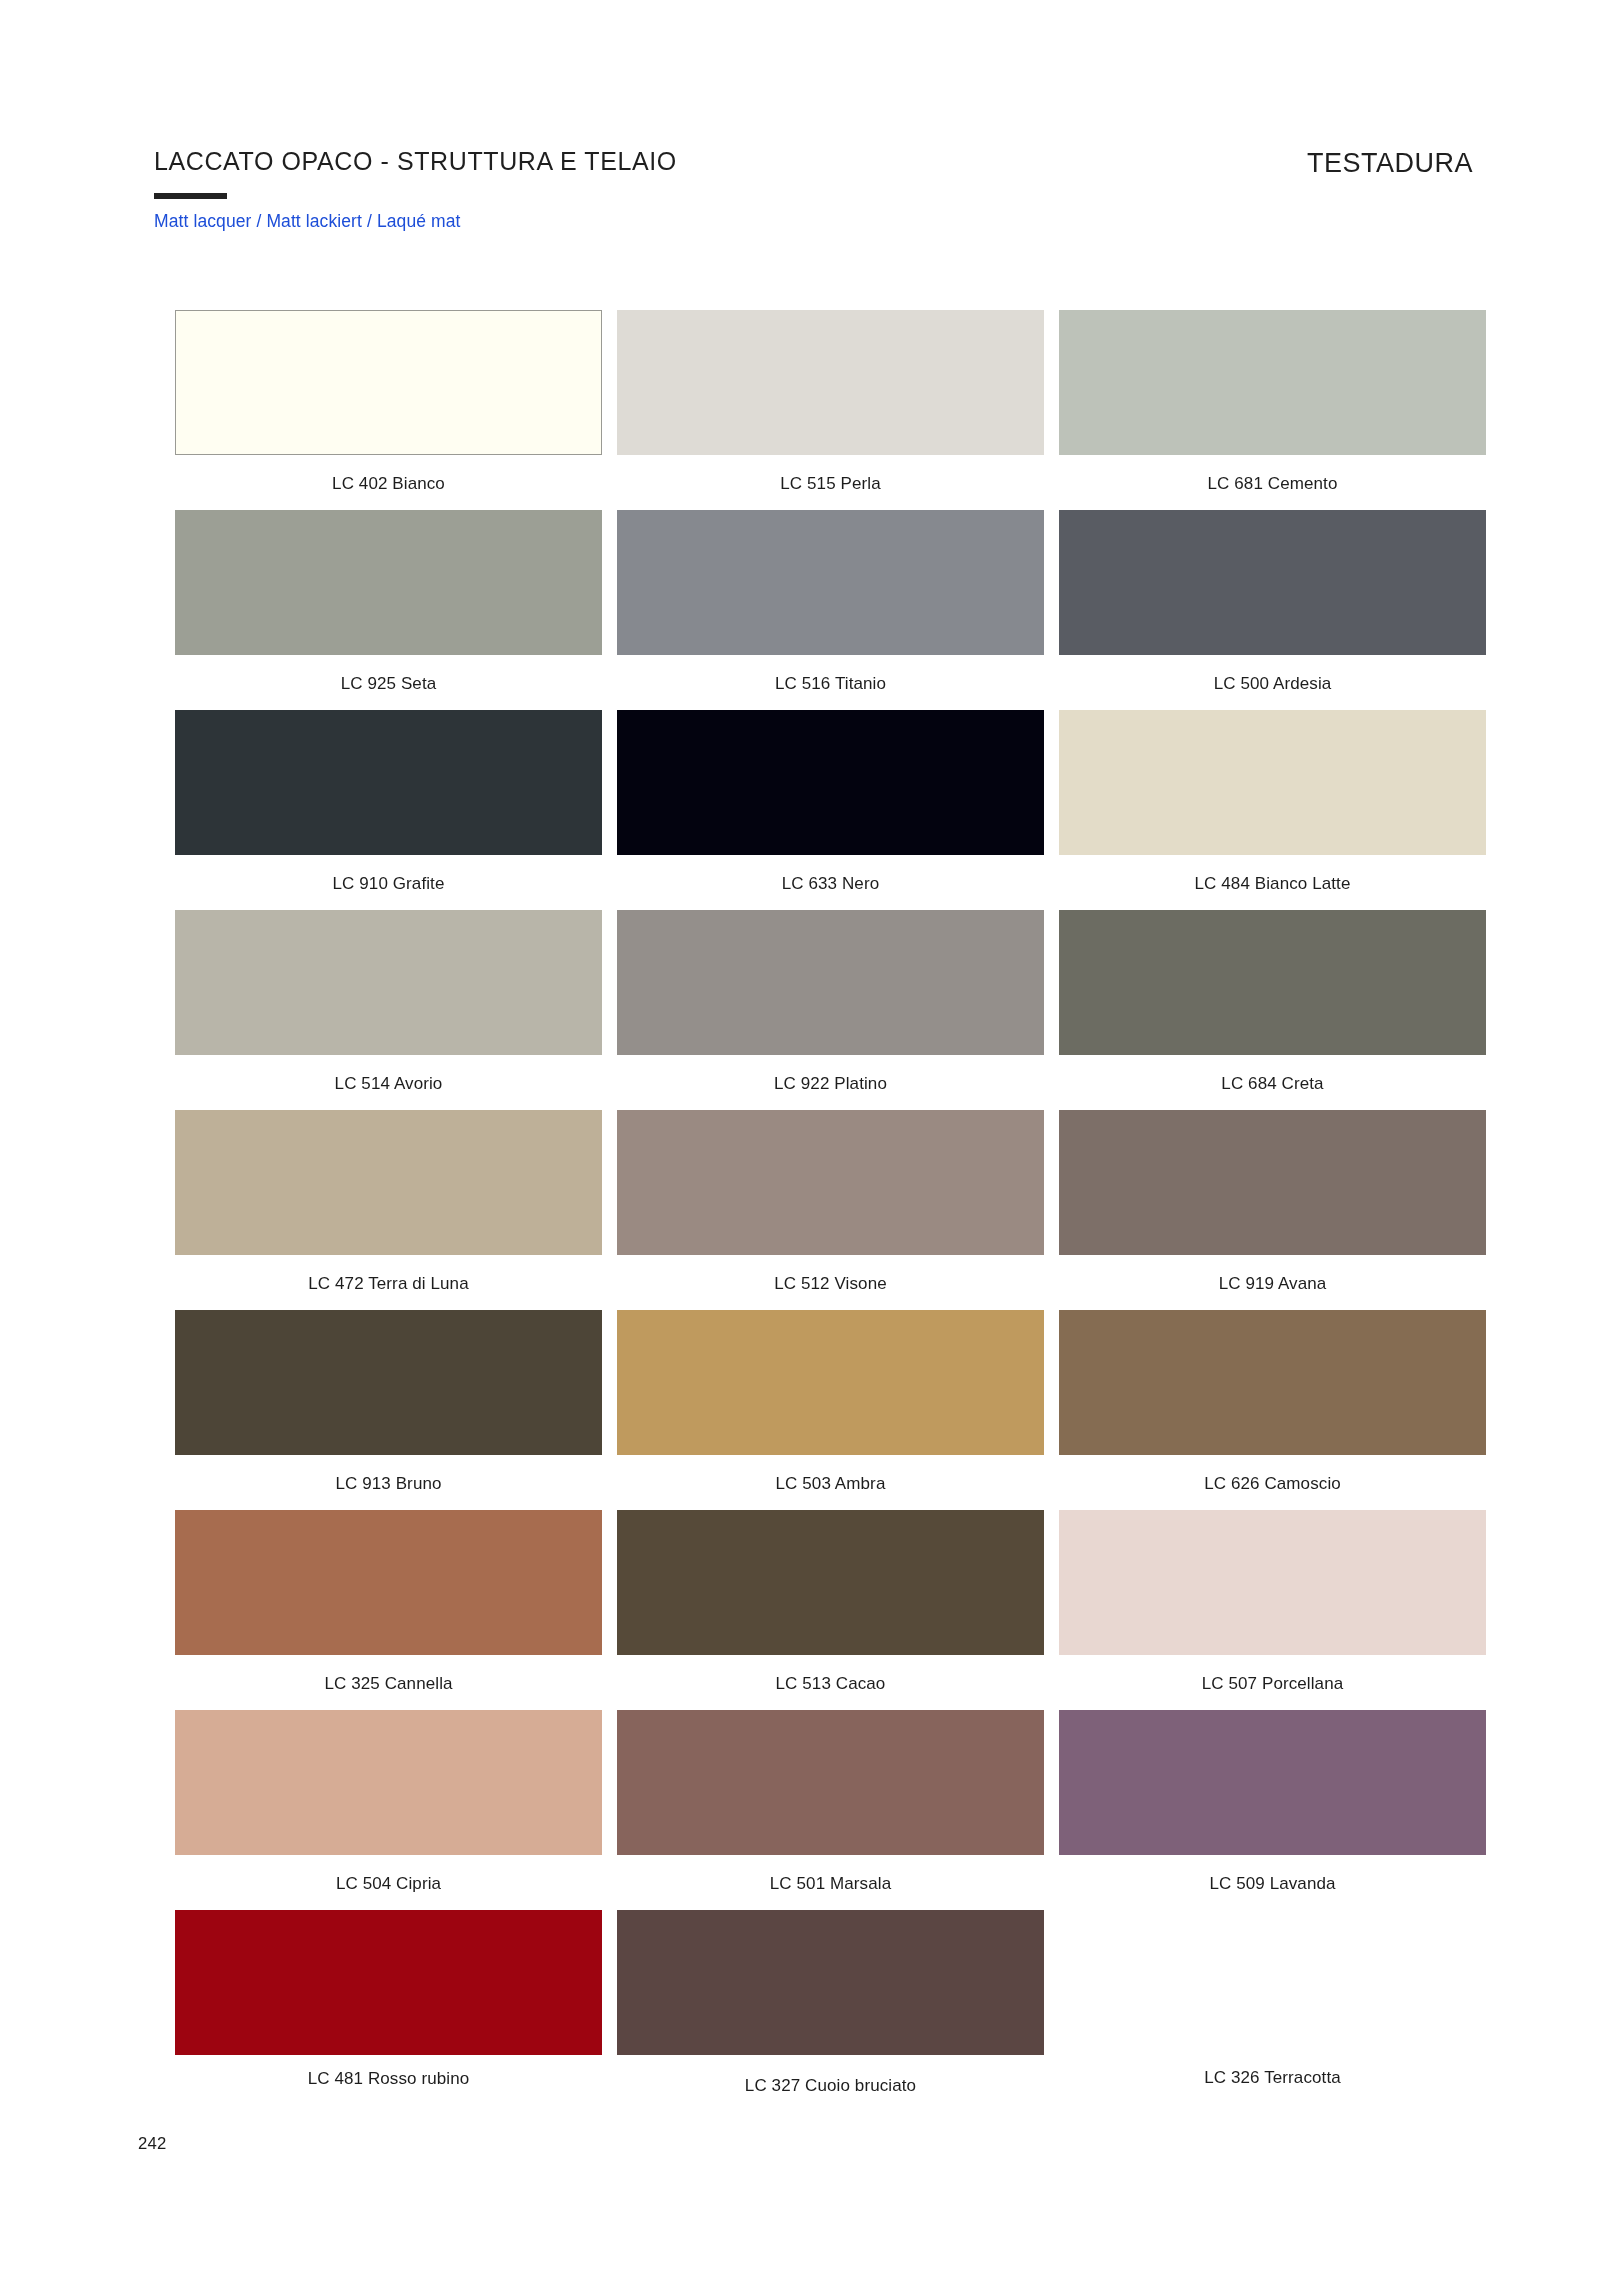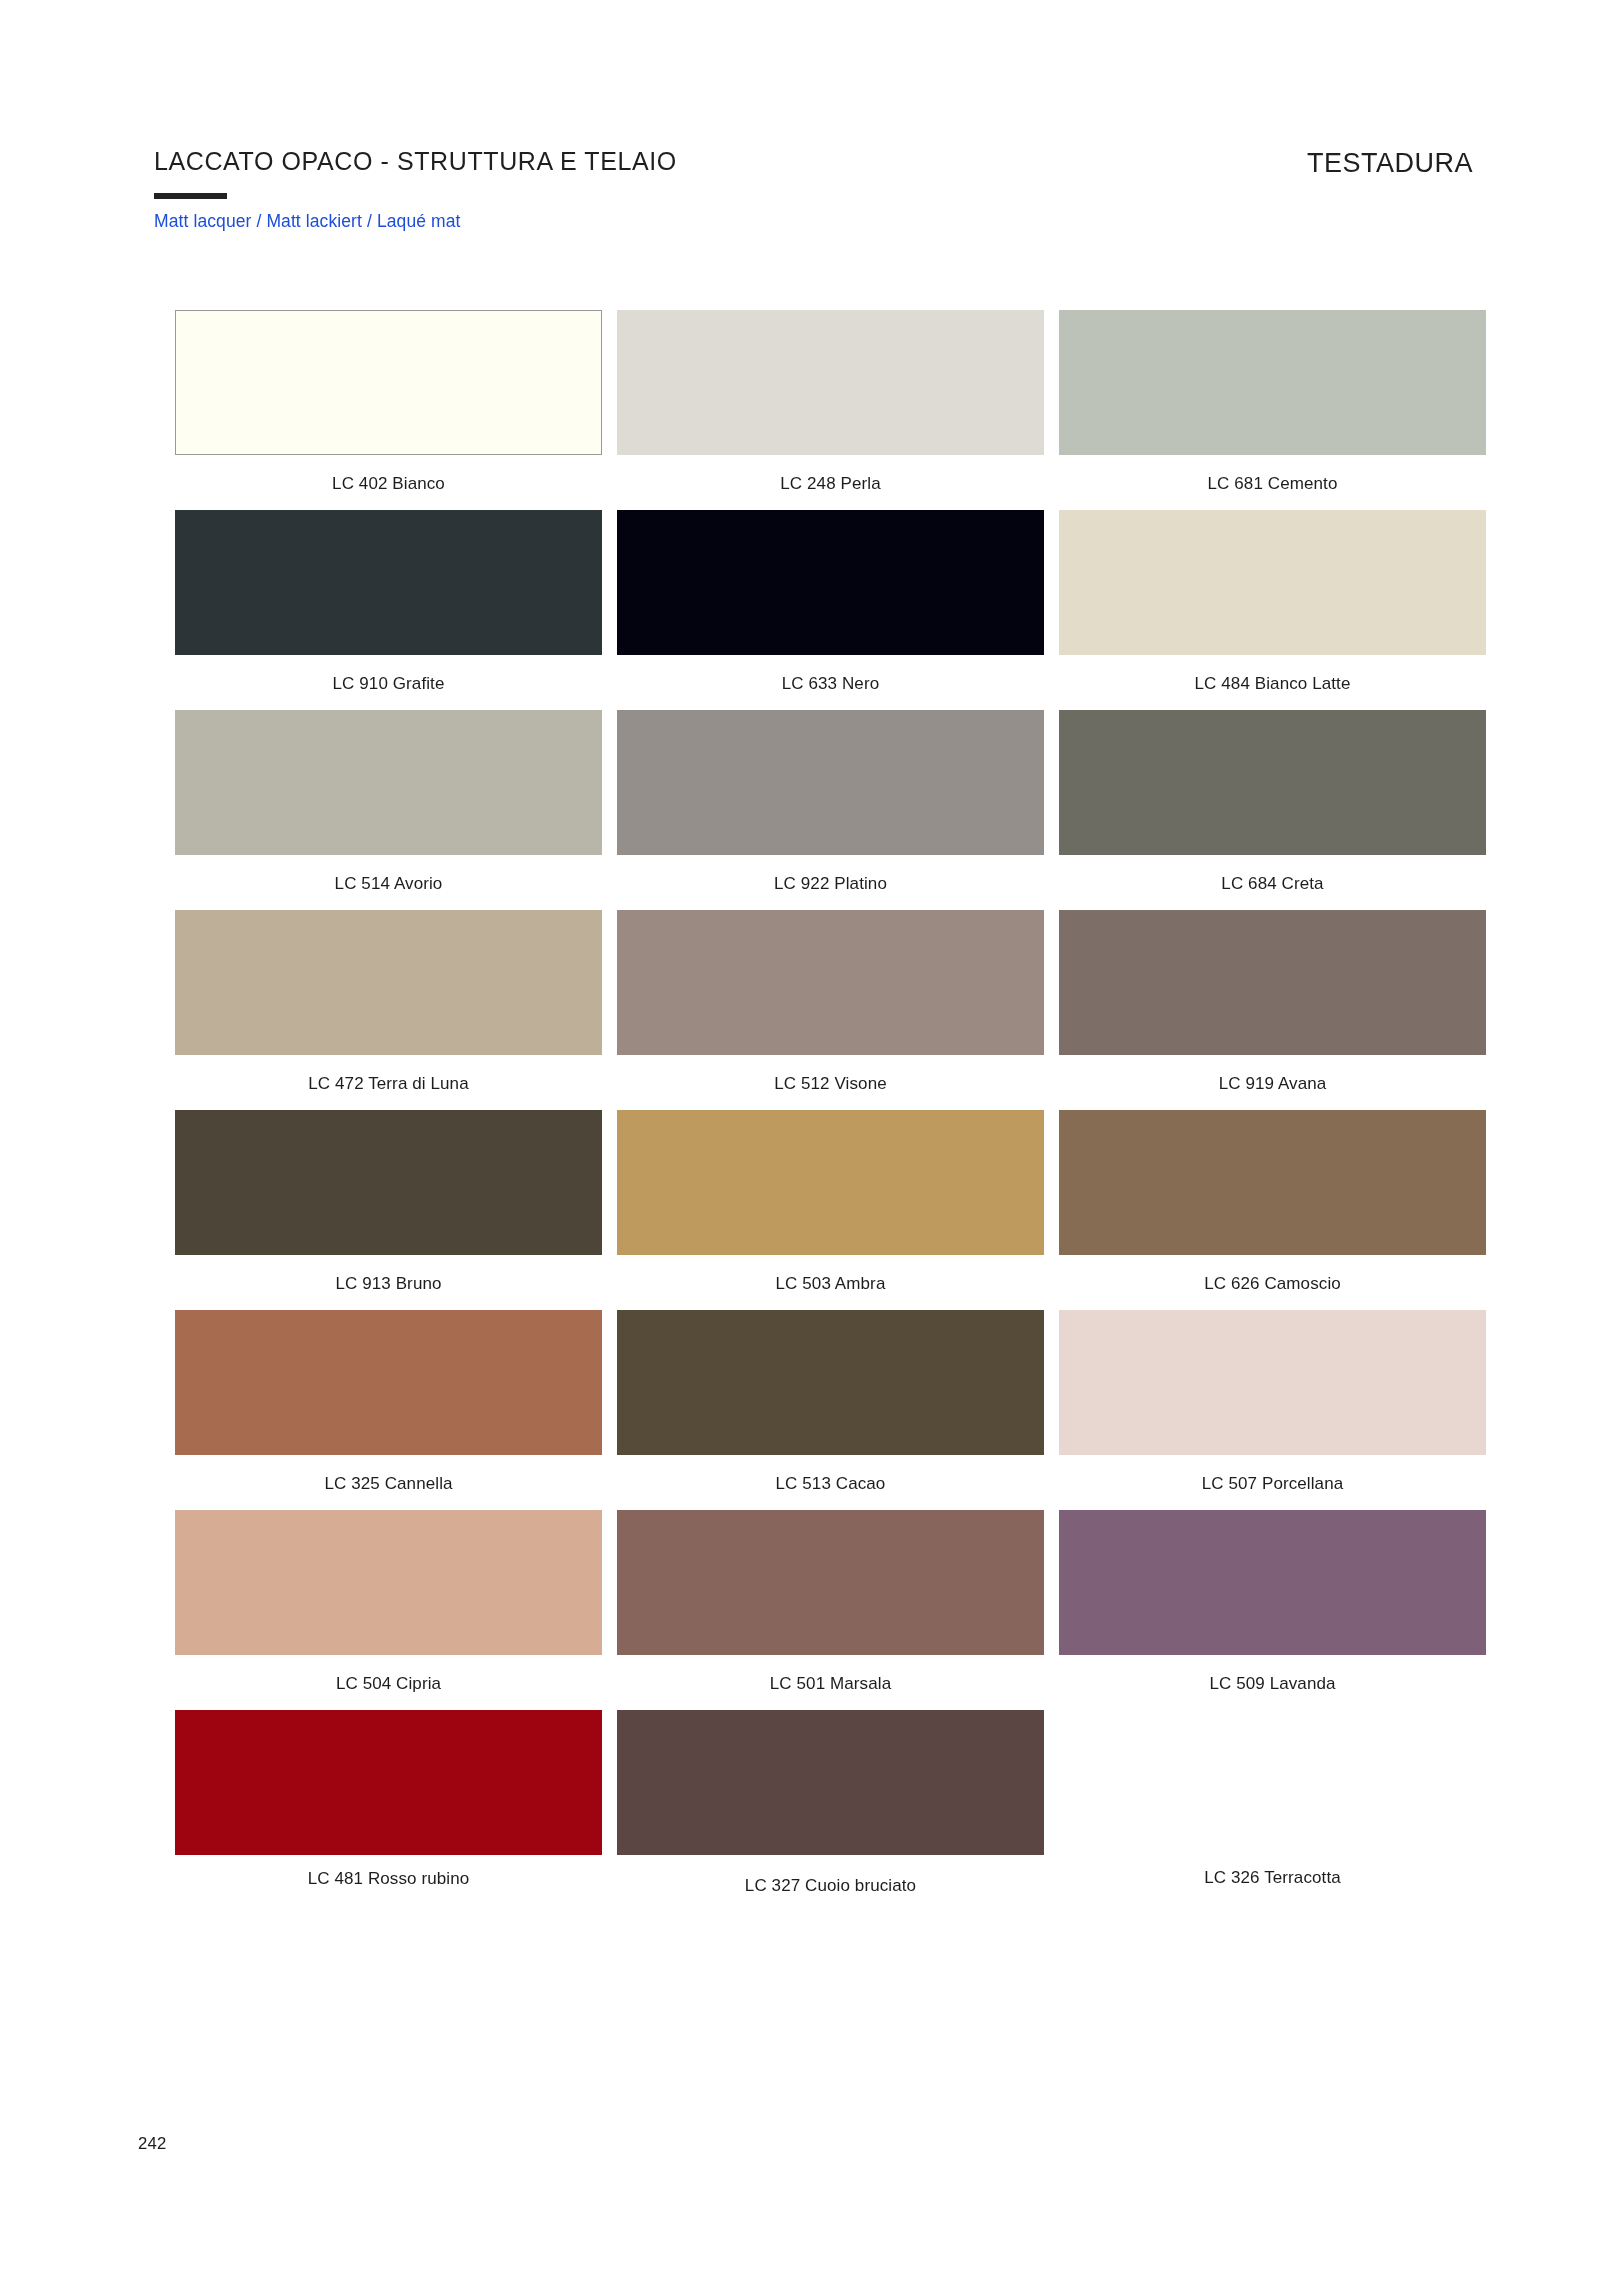--- a/index.html
+++ b/index.html
@@ -132,29 +132,43 @@
   </div>
 
   <div class="grid" id="swatch-grid">
       <div class="row">
         <div class="cell cell-0">
           <div class="swatch bordered" style="background: rgb(255, 254, 242);"></div>
           <div class="caption">LC 402 Bianco</div>
         </div>
         <div class="cell cell-1">
           <div class="swatch" style="background: rgb(222, 219, 213);"></div>
-          <div class="caption">LC 248 Perla</div>
+          <div class="caption">LC 515 Perla</div>
         </div>
         <div class="cell cell-2">
           <div class="swatch" style="background: rgb(189, 194, 185);"></div>
           <div class="caption">LC 681 Cemento</div>
         </div>
       </div>
       <div class="row">
         <div class="cell cell-0">
+          <div class="swatch" style="background: rgb(156, 159, 149);"></div>
+          <div class="caption">LC 925 Seta</div>
+        </div>
+        <div class="cell cell-1">
+          <div class="swatch" style="background: rgb(134, 137, 143);"></div>
+          <div class="caption">LC 516 Titanio</div>
+        </div>
+        <div class="cell cell-2">
+          <div class="swatch" style="background: rgb(89, 92, 99);"></div>
+          <div class="caption">LC 500 Ardesia</div>
+        </div>
+      </div>
+      <div class="row">
+        <div class="cell cell-0">
           <div class="swatch" style="background: rgb(45, 52, 56);"></div>
           <div class="caption">LC 910 Grafite</div>
         </div>
         <div class="cell cell-1">
           <div class="swatch" style="background: rgb(3, 3, 15);"></div>
           <div class="caption">LC 633 Nero</div>
         </div>
         <div class="cell cell-2">
           <div class="swatch" style="background: rgb(227, 220, 200);"></div>
           <div class="caption">LC 484 Bianco Latte</div>

